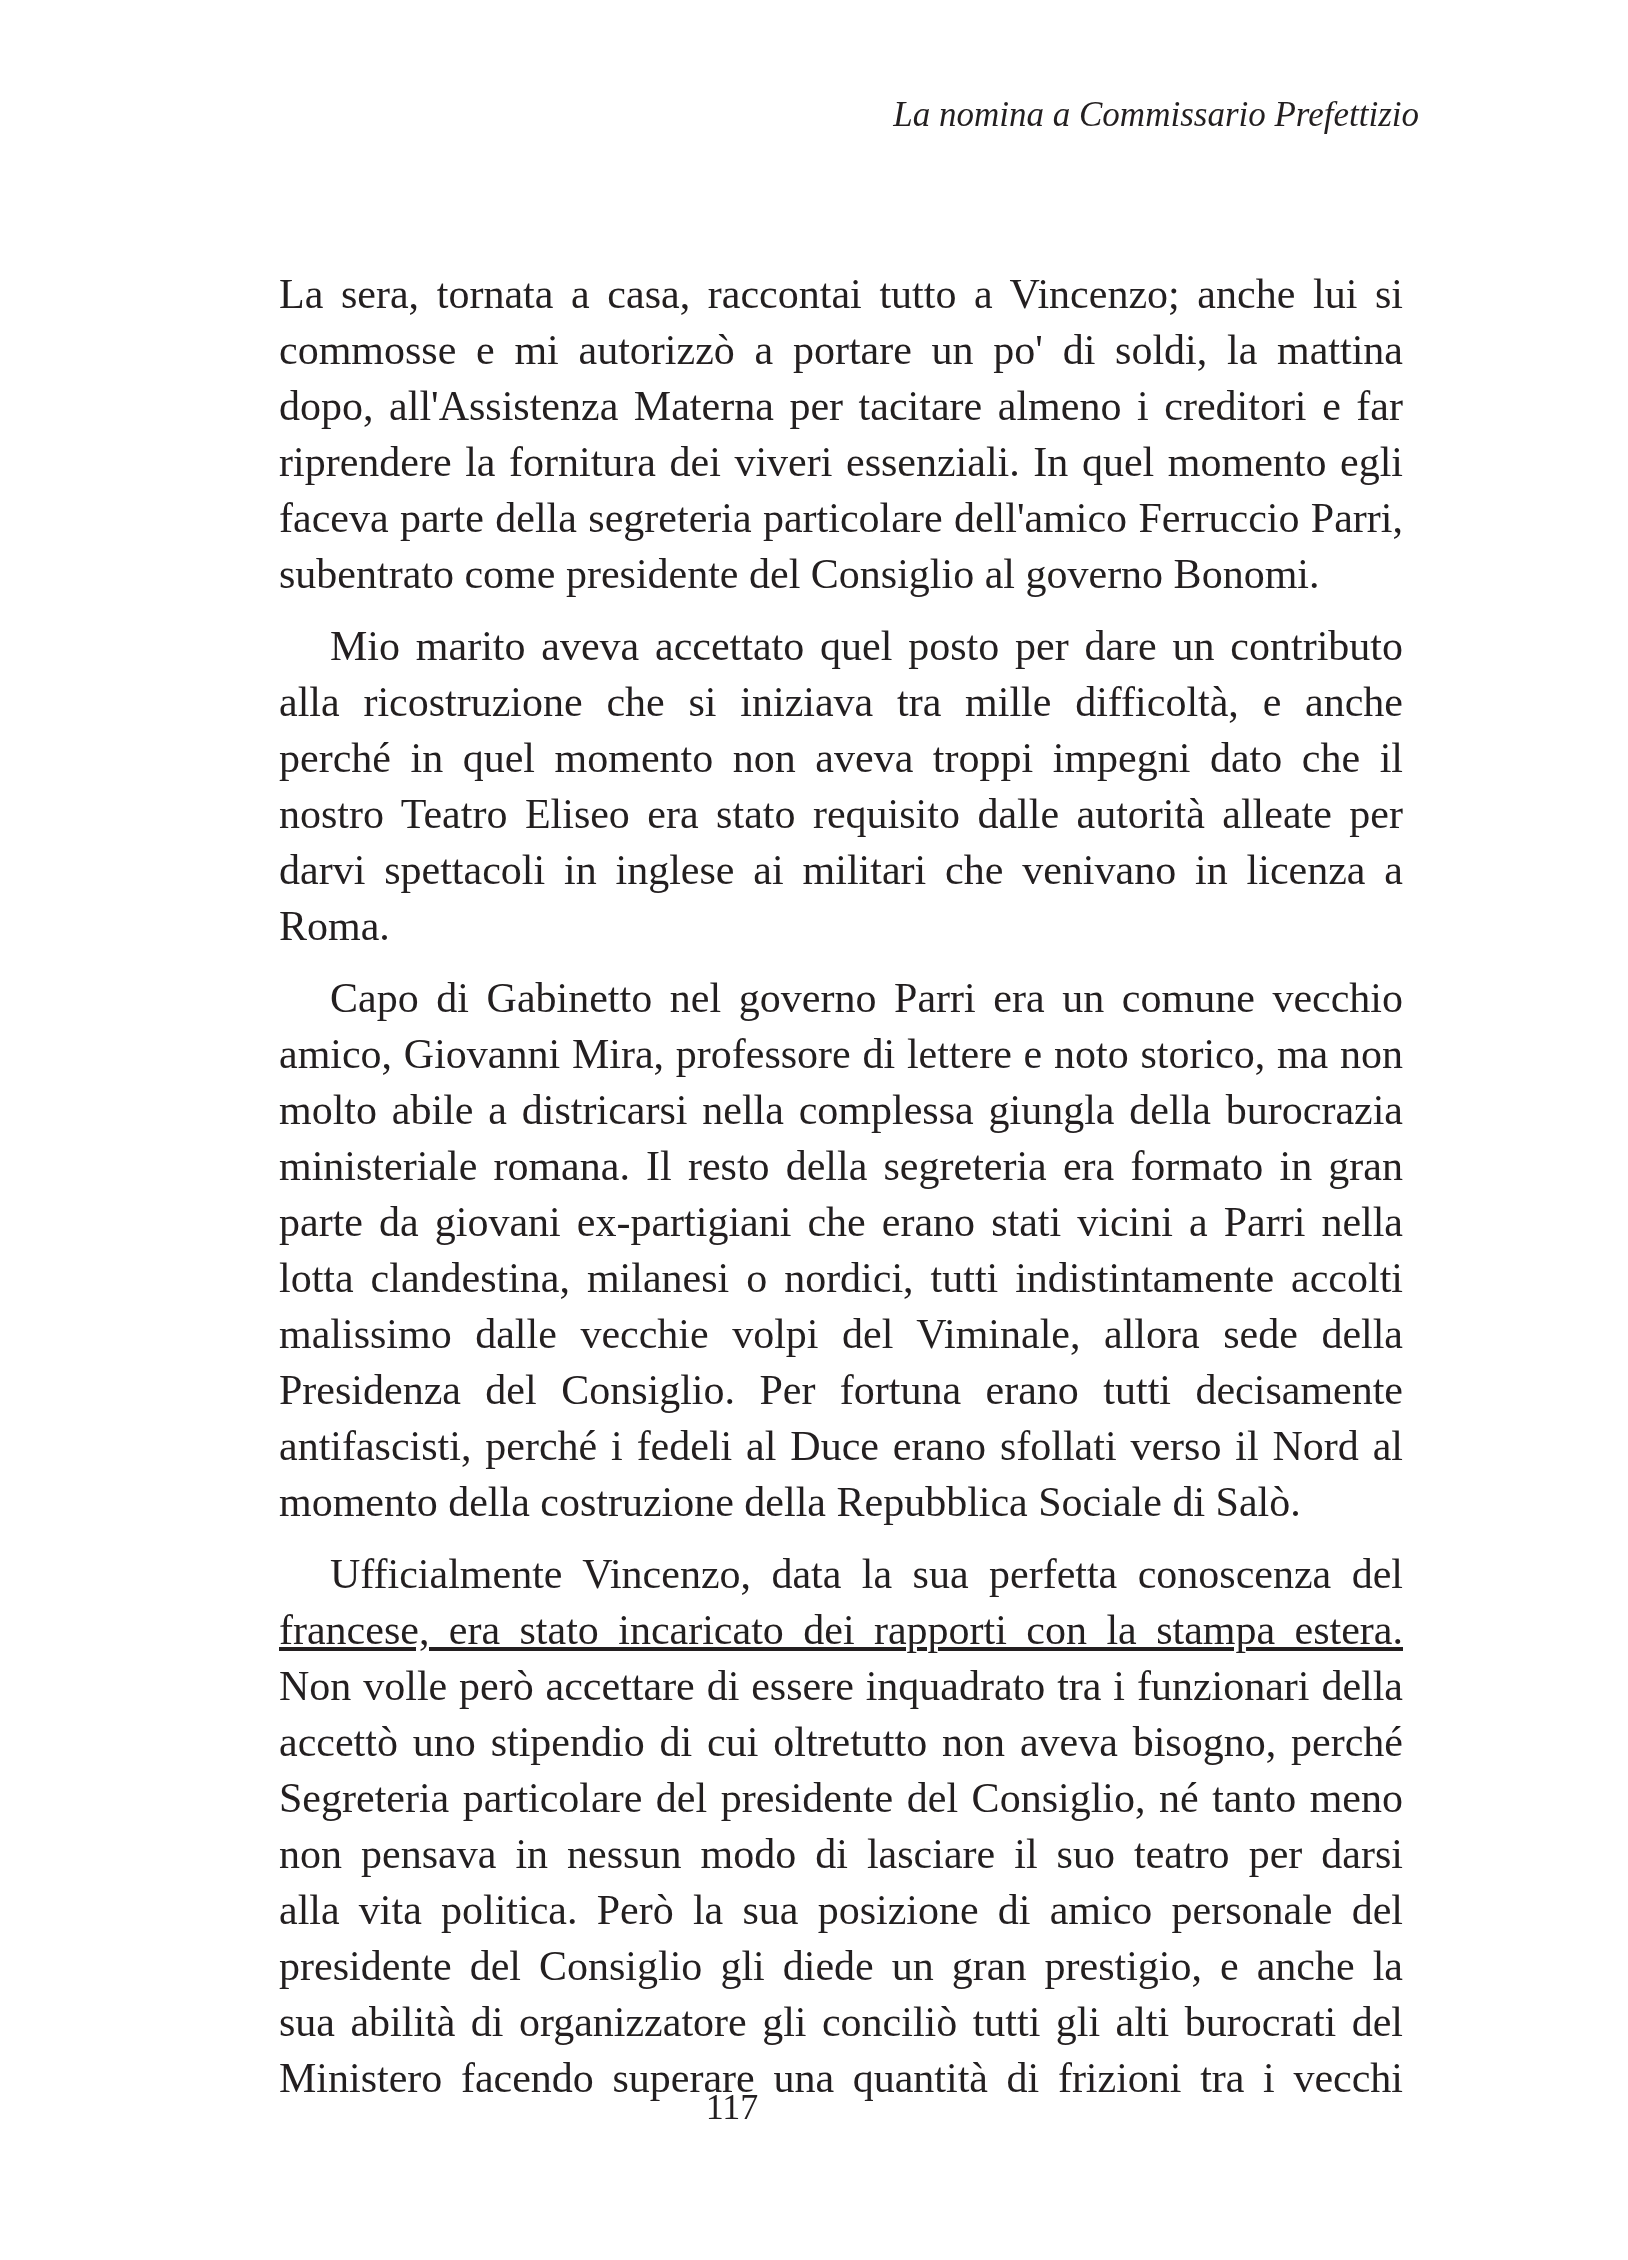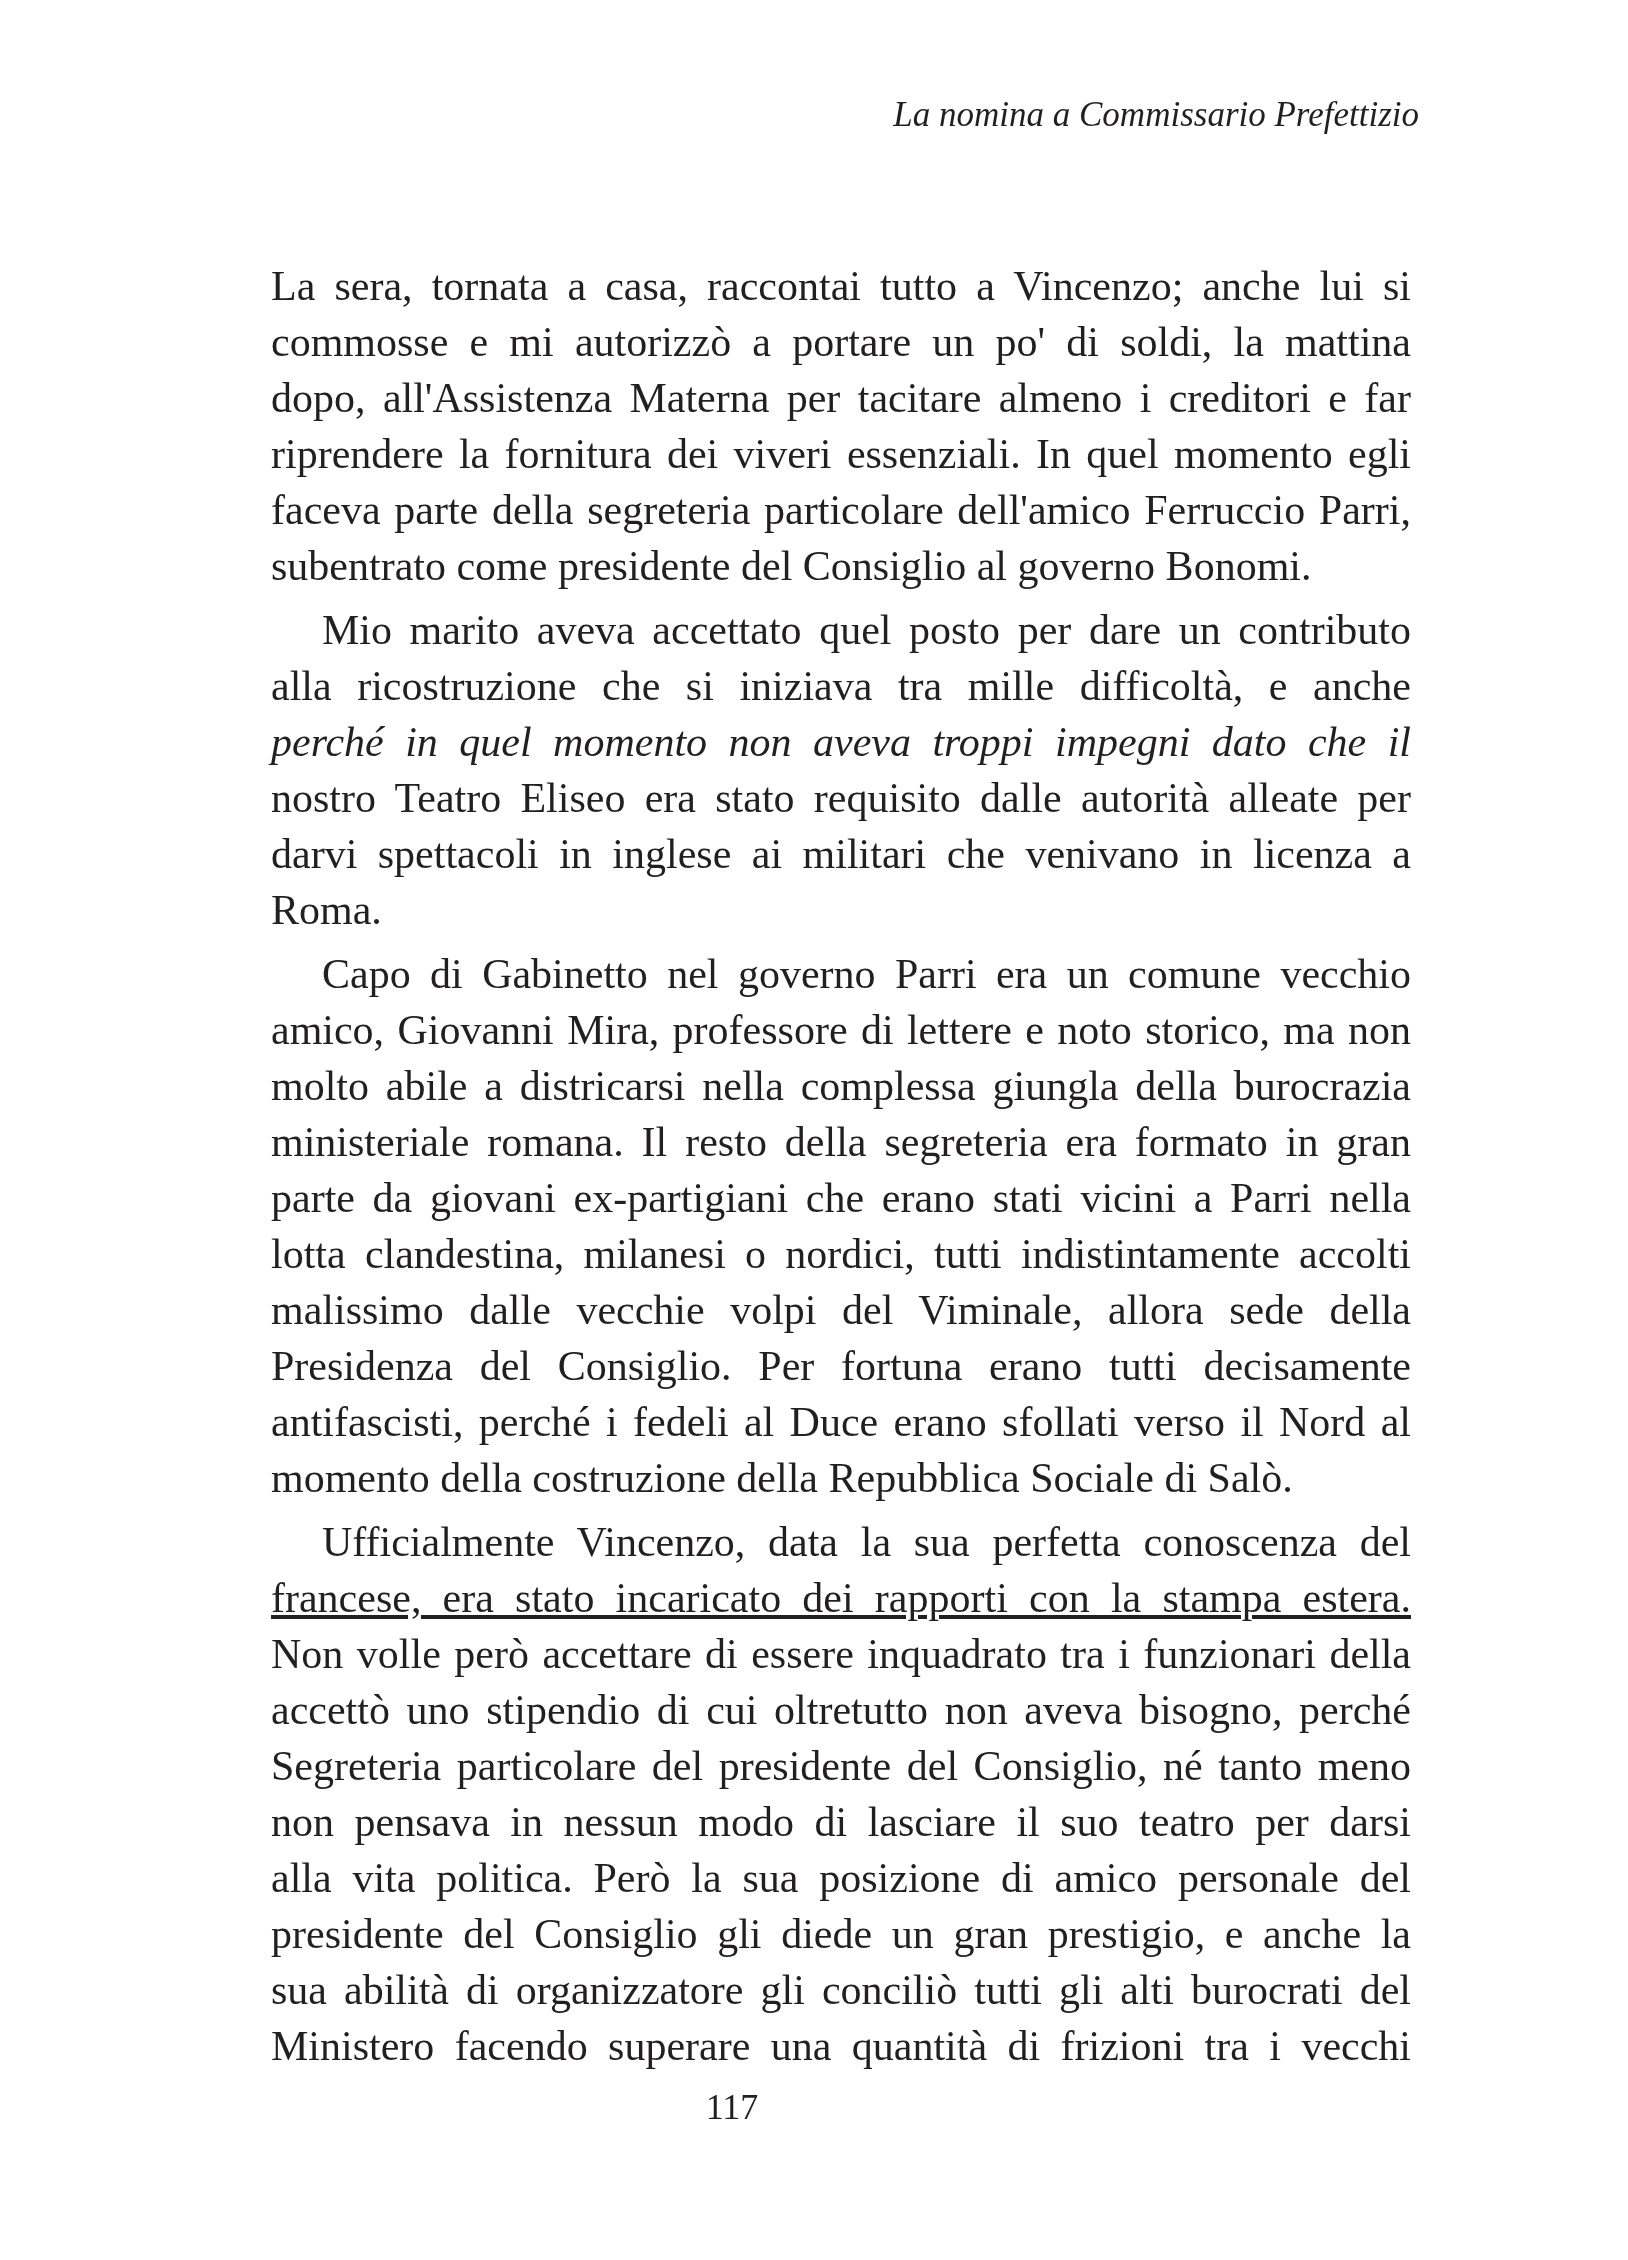--- a/index.html
+++ b/index.html
@@ -24,21 +24,21 @@
       line-height: 45px;
       white-space: nowrap;
     }
     .body-text {
       position: absolute;
       top: 250px;
       left: 263px;
       width: 1156px;
       font-size: 42px;
     }
-    .para { margin: 8px; padding: 0; }
+    .para { margin: 16px; padding: 0; }
     .line {
       display: block;
       height: 56px;
       line-height: 56px;
       white-space: nowrap;
       text-align: justify;
       text-align-last: justify;
       overflow: visible;
     }
     .line.first { padding-left: 51px; }
@@ -65,21 +65,21 @@
       <span class="line" style="word-spacing: 0px;">La sera, tornata a casa, raccontai tutto a Vincenzo; anche lui si</span>
       <span class="line" style="word-spacing: 0px;">commosse e mi autorizzò a portare un po' di soldi, la mattina</span>
       <span class="line" style="word-spacing: 0px;">dopo, all'Assistenza Materna per tacitare almeno i creditori e far</span>
       <span class="line" style="word-spacing: 0px;">riprendere la fornitura dei viveri essenziali. In quel momento egli</span>
       <span class="line" style="word-spacing: 0px;">faceva parte della segreteria particolare dell'amico Ferruccio Parri,</span>
       <span class="line last">subentrato come presidente del Consiglio al governo Bonomi.</span>
     </div>
   <div class="para">
       <span class="line first" style="word-spacing: 0px;">Mio marito aveva accettato quel posto per dare un contributo</span>
       <span class="line" style="word-spacing: 0px;">alla ricostruzione che si iniziava tra mille difficoltà, e anche</span>
-      <span class="line" style="word-spacing: 0px; font-style: italic;">perché in quel momento non aveva troppi impegni dato che il</span>
+      <span class="line" style="word-spacing: 0px;">perché in quel momento non aveva troppi impegni dato che il</span>
       <span class="line" style="word-spacing: 0px;">nostro Teatro Eliseo era stato requisito dalle autorità alleate per</span>
       <span class="line" style="word-spacing: 0px;">darvi spettacoli in inglese ai militari che venivano in licenza a</span>
       <span class="line last">Roma.</span>
     </div>
   <div class="para">
       <span class="line first" style="word-spacing: 0px;">Capo di Gabinetto nel governo Parri era un comune vecchio</span>
       <span class="line" style="word-spacing: 0px;">amico, Giovanni Mira, professore di lettere e noto storico, ma non</span>
       <span class="line" style="word-spacing: 0px;">molto abile a districarsi nella complessa giungla della burocrazia</span>
       <span class="line" style="word-spacing: 0px;">ministeriale romana. Il resto della segreteria era formato in gran</span>
       <span class="line" style="word-spacing: 0px;">parte da giovani ex-partigiani che erano stati vicini a Parri nella</span>

